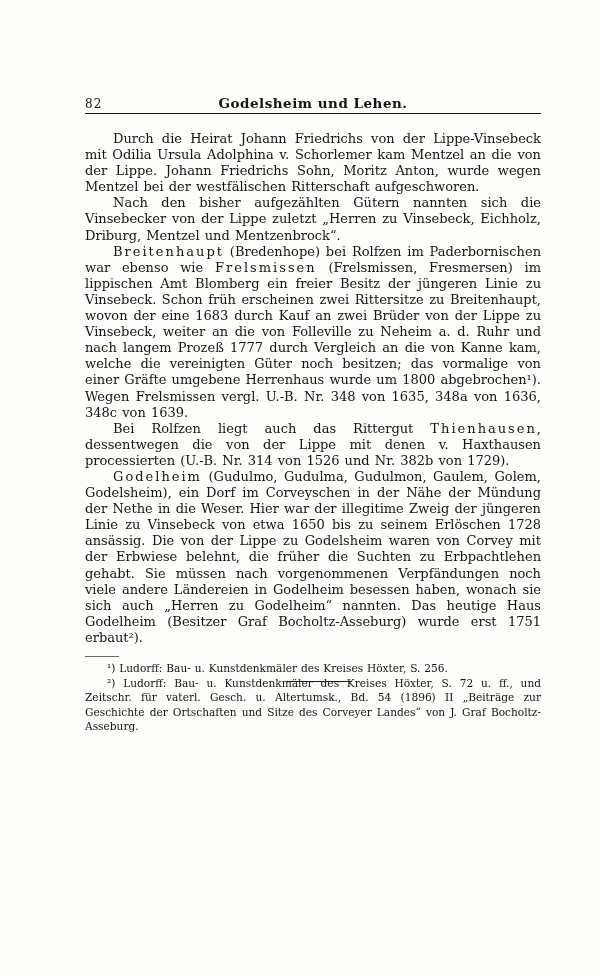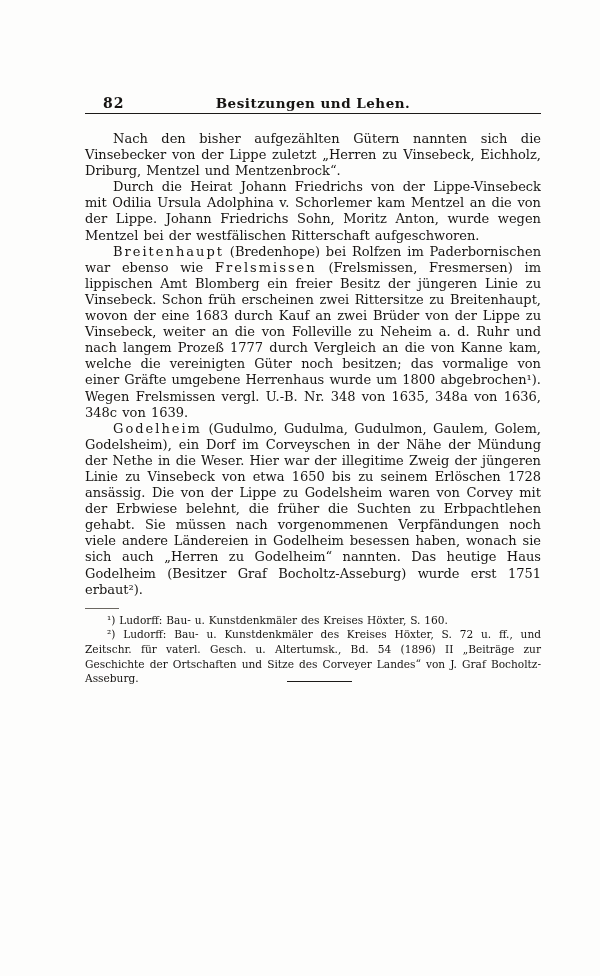--- a/index.html
+++ b/index.html
@@ -25,24 +25,23 @@
   .running-head {
     position: relative;
     height: 17px;
     border-bottom: 1.5px solid #1c1a18;
     margin-bottom: 3px;
   }
   .page-num {
     position: absolute;
     left: 0;
     bottom: 2px;
-    font-size: 14px;
-    font-weight: bold;
+    font-size: 12px;
+    font-weight: normal;
     letter-spacing: 1px;
-    margin-left: 18px;
   }
   .head-title {
     position: absolute;
     left: 0;
     right: 0;
     bottom: 2px;
     text-align: center;
     font-size: 13.5px;
     letter-spacing: 0.5px;
     font-weight: bold;
@@ -87,34 +86,35 @@
   }
 </style>
 </head>
 <body>
 
 <div class="sheet">
   <div class="text-col">
 
     <div class="running-head">
       <span class="page-num">82</span>
-      <span class="head-title">Besitzungen und Lehen.</span>
+      <span class="head-title">Godelsheim und Lehen.</span>
     </div>
 
     <div class="body-text">
+        <p class="para"><span>Durch die Heirat Johann Friedrichs von der Lippe-Vinsebeck mit Odilia Ursula Adolphina v. Schorlemer kam Mentzel an die von der Lippe. Johann Friedrichs Sohn, Moritz Anton, wurde wegen Mentzel bei der westfälischen Ritterschaft aufgeschworen.</span></p>
         <p class="para"><span>Nach den bisher aufgezählten Gütern nannten sich die Vinsebecker von der Lippe zuletzt „Herren zu Vinsebeck, Eichholz, Driburg, Mentzel und Mentzenbrock“.</span></p>
-        <p class="para"><span>Durch die Heirat Johann Friedrichs von der Lippe-Vinsebeck mit Odilia Ursula Adolphina v. Schorlemer kam Mentzel an die von der Lippe. Johann Friedrichs Sohn, Moritz Anton, wurde wegen Mentzel bei der westfälischen Ritterschaft aufgeschworen.</span></p>
         <p class="para"><span class="hw">Breitenhaupt</span><span> (Bredenhope) bei Rolfzen im Paderbornischen war ebenso wie </span><span class="hw">Frelsmissen</span><span> (Frelsmissen, Fresmersen) im lippischen Amt Blomberg ein freier Besitz der jüngeren Linie zu Vinsebeck. Schon früh erscheinen zwei Rittersitze zu Breitenhaupt, wovon der eine 1683 durch Kauf an zwei Brüder von der Lippe zu Vinsebeck, weiter an die von Folleville zu Neheim a. d. Ruhr und nach langem Prozeß 1777 durch Vergleich an die von Kanne kam, welche die vereinigten Güter noch besitzen; das vormalige von einer Gräfte umgebene Herrenhaus wurde um 1800 abgebrochen¹). Wegen Frelsmissen vergl. U.-B. Nr. 348 von 1635, 348a von 1636, 348c von 1639.</span></p>
+        <p class="para"><span>Bei Rolfzen liegt auch das Rittergut </span><span class="hw">Thienhausen</span><span>, dessentwegen die von der Lippe mit denen v. Haxthausen processierten (U.-B. Nr. 314 von 1526 und Nr. 382b von 1729).</span></p>
         <p class="para"><span class="hw">Godelheim</span><span> (Gudulmo, Gudulma, Gudulmon, Gaulem, Golem, Godelsheim), ein Dorf im Corveyschen in der Nähe der Mündung der Nethe in die Weser. Hier war der illegitime Zweig der jüngeren Linie zu Vinsebeck von etwa 1650 bis zu seinem Erlöschen 1728 ansässig. Die von der Lippe zu Godelsheim waren von Corvey mit der Erbwiese belehnt, die früher die Suchten zu Erbpachtlehen gehabt. Sie müssen nach vorgenommenen Verpfändungen noch viele andere Ländereien in Godelheim besessen haben, wonach sie sich auch „Herren zu Godelheim“ nannten. Das heutige Haus Godelheim (Besitzer Graf Bocholtz-Asseburg) wurde erst 1751 erbaut²).</span></p>
       </div>
 
     <div class="footnotes">
       <div class="footnote-rule"></div>
       <div>
-          <p class="footnote">¹) Ludorff: Bau- u. Kunstdenkmäler des Kreises Höxter, S. 160.</p>
+          <p class="footnote">¹) Ludorff: Bau- u. Kunstdenkmäler des Kreises Höxter, S. 256.</p>
           <p class="footnote">²) Ludorff: Bau- u. Kunstdenkmäler des Kreises Höxter, S. 72 u. ff., und Zeitschr. für vaterl. Gesch. u. Altertumsk., Bd. 54 (1896) II „Beiträge zur Geschichte der Ortschaften und Sitze des Corveyer Landes“ von J. Graf Bocholtz-Asseburg.</p>
         </div>
     </div>
 
   </div>
 
   <div class="end-rule"></div>
 </div>
 
 </body></html>

